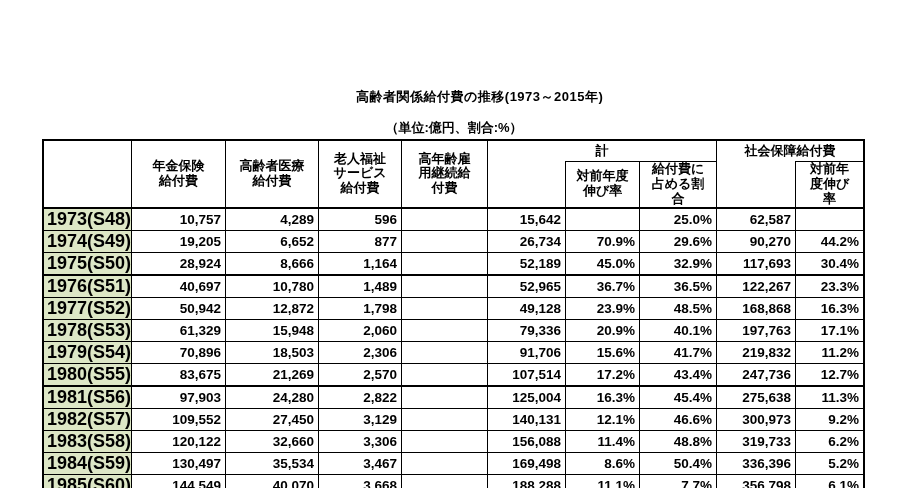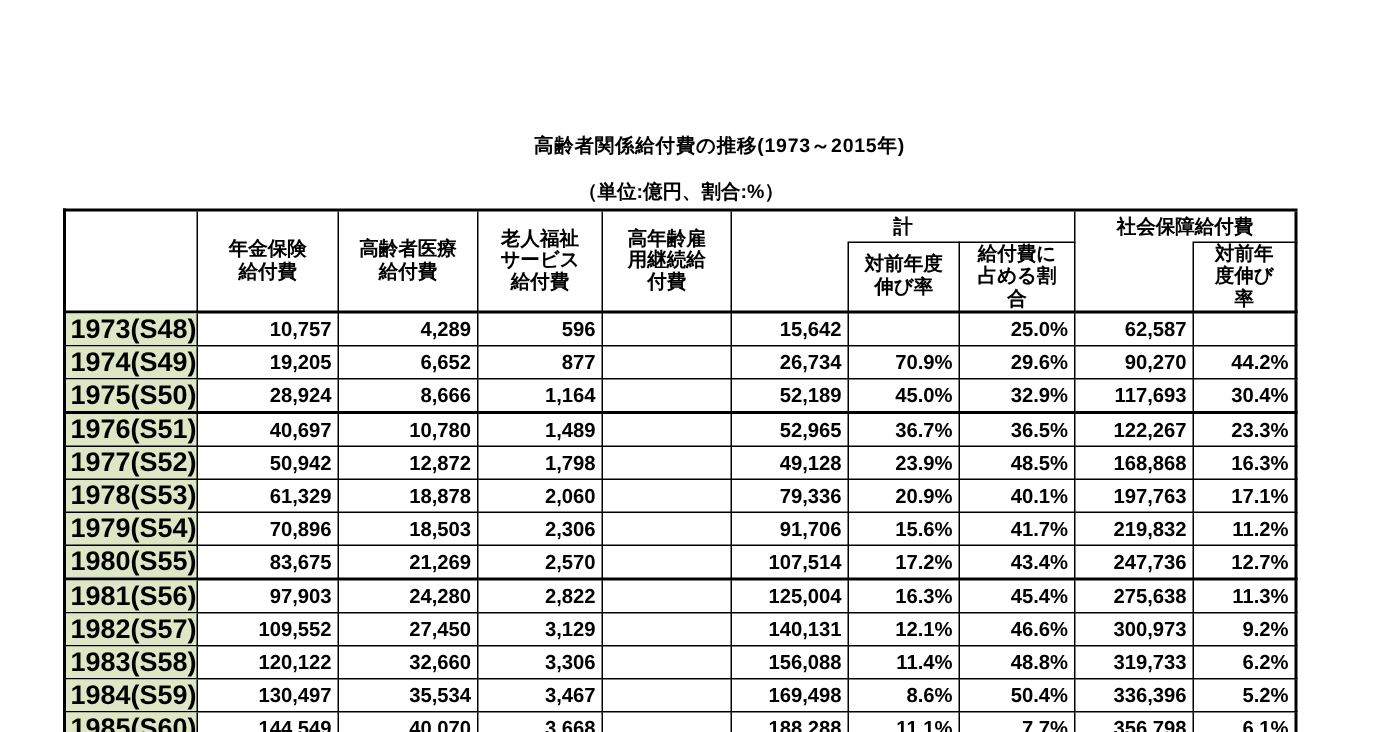--- a/index.html
+++ b/index.html
@@ -188,21 +188,21 @@
         <td></td>
         <td>49,128</td>
         <td>23.9%</td>
         <td>48.5%</td>
         <td>168,868</td>
         <td class="last-col">16.3%</td>
       </tr>
       <tr>
         <td class="year">1978(S53)</td>
         <td>61,329</td>
-        <td>18,878</td>
+        <td>15,948</td>
         <td>2,060</td>
         <td></td>
         <td>79,336</td>
         <td>20.9%</td>
         <td>40.1%</td>
         <td>197,763</td>
         <td class="last-col">17.1%</td>
       </tr>
       <tr>
         <td class="year">1979(S54)</td>

